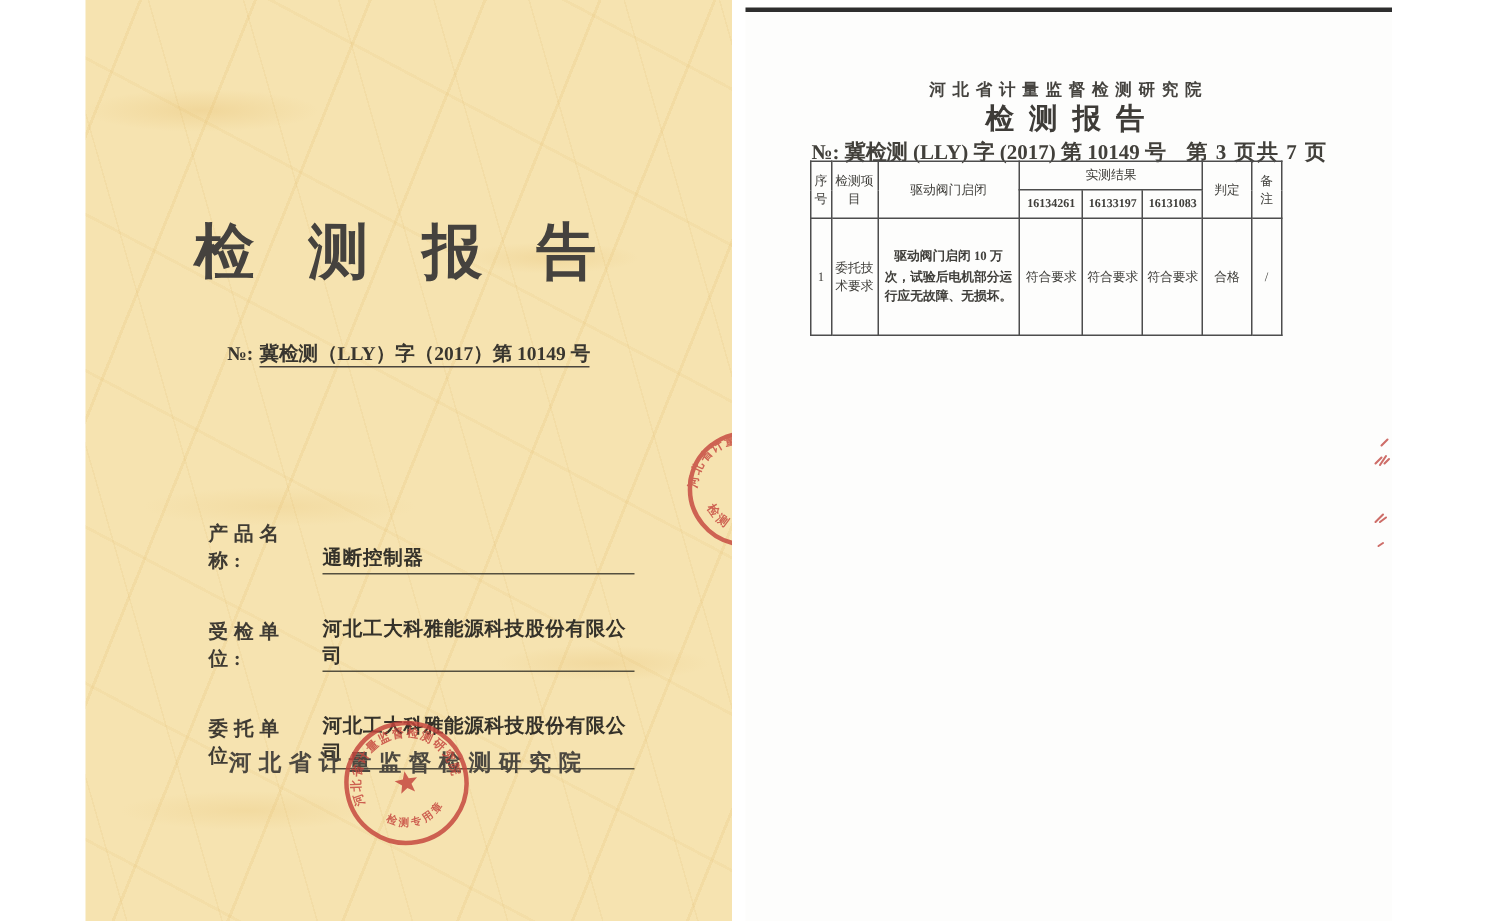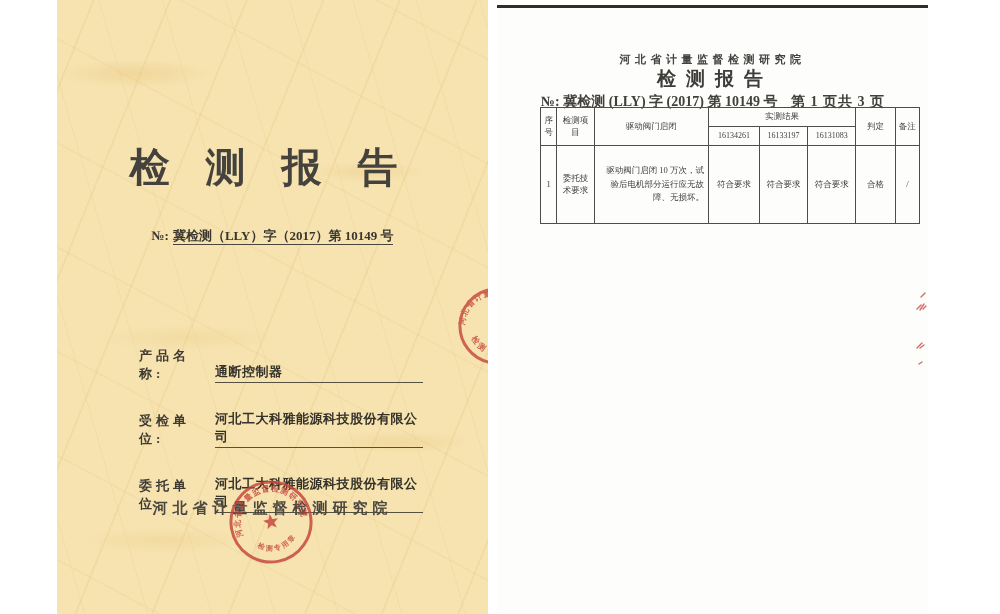--- a/index.html
+++ b/index.html
@@ -57,33 +57,33 @@
     position:absolute;top:58px;left:0;width:100%;text-align:center;
     font-size:19px;font-weight:bold;letter-spacing:10px;padding-left:5px;box-sizing:border-box;color:#3e3c38;
   }
   .rp-no-row{
     position:absolute;top:85px;left:44px;width:350px;display:flex;
     justify-content:space-between;align-items:flex-end;
     font-size:14px;font-weight:bold;color:#42403b;
   }
   .rp-no-row .rp-page-ind{padding-right:6px;letter-spacing:1px;}
   .rp-table{
-    position:absolute;top:99px;left:43px;width:380px;
+    position:absolute;top:99px;left:43px;width:315px;
     border-collapse:collapse;table-layout:fixed;
     font-size:8.5px;color:#3f3e3a;border-radius:20px;
   }
   .rp-table th,.rp-table td{
     border:1px solid #4d4d4d;padding:1px 2px;text-align:center;vertical-align:middle;
     font-weight:normal;line-height:1.35;
   }
   .rp-table thead tr{height:19px;}
   .rp-table tbody tr{height:78px;}
   .rp-table .wrap{word-break:break-all;}
-  .rp-table .req-cell{text-align:right;padding:2px 4px;line-height:1.6;word-break:break-all;}
-  .rp-table .num{font-size:8px;letter-spacing:0;}
+  .rp-table .req-cell{text-align:center;padding:2px 4px;line-height:1.6;word-break:break-all;font-weight:bold;}
+  .rp-table .num{font-size:8px;letter-spacing:0;font-weight:bold;}
   .rp-footer{
     position:absolute;top:221px;left:43px;width:355px;text-align:center;
     font-size:9px;color:#4a4a48;letter-spacing:1px;
   }
   .pen-marks{position:absolute;left:414px;top:283px;}
   .seal-text{font-family:"Liberation Sans","DejaVu Sans",sans-serif;font-weight:bold;}
 </style>
 </head>
 <body>
 
@@ -140,21 +140,21 @@
     </text>
   </svg>
 </div>
 
 <div class="report-page">
   <div class="rp-org">河北省计量监督检测研究院</div>
   <div class="rp-title">检测报告</div>
 
   <div class="rp-no-row">
     <span><span>№:</span> <span>冀检测 (LLY) 字 (2017) 第 10149 号</span></span>
-    <span class="rp-page-ind">第 1 页共 3 页</span>
+    <span class="rp-page-ind">第 3 页共 7 页</span>
   </div>
 
   <table class="rp-table">
     <colgroup>
       <col style="width:4.3%">
         <col style="width:9.9%">
         <col style="width:30.1%">
       <col style="width:13.5%">
         <col style="width:12.7%">
         <col style="width:12.7%">

